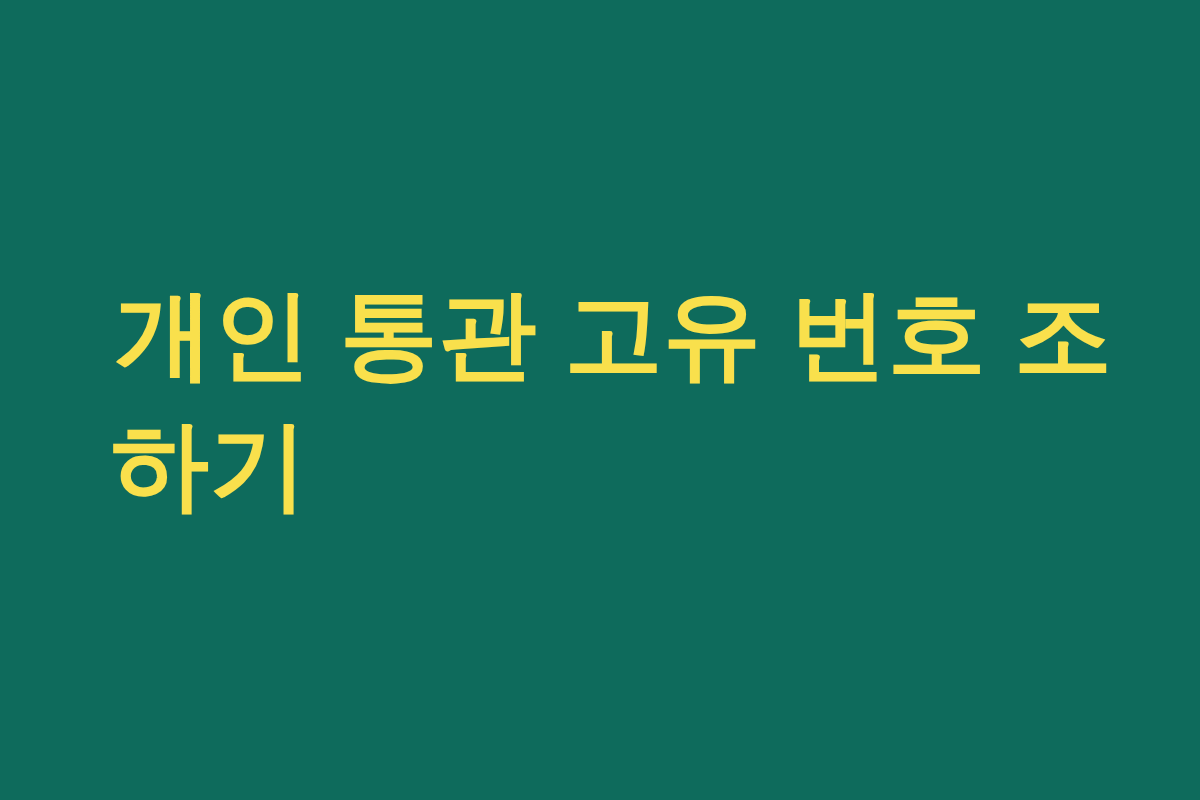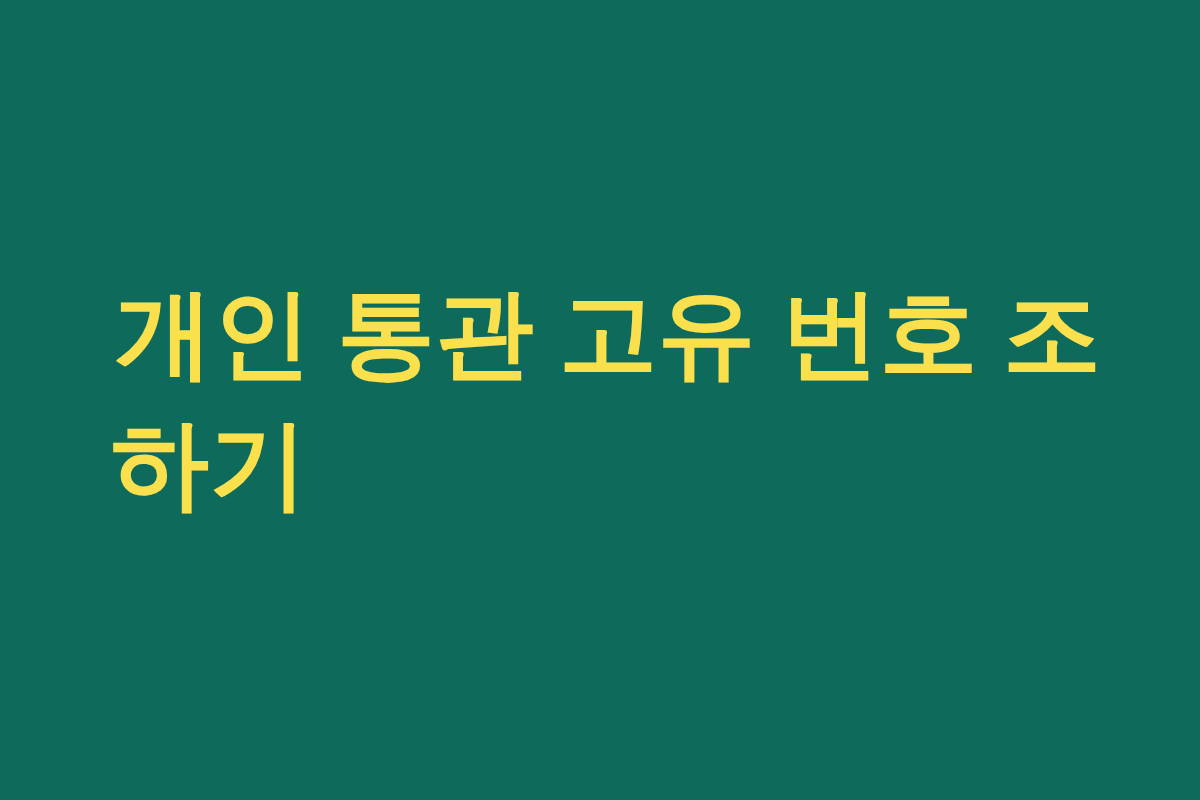--- a/index.html
+++ b/index.html
@@ -26,21 +26,21 @@
     justify-content: center;
     background-color: #0e6b5c;
   }
 
   #headline {
     width: 978px;
     margin: 12px;
     padding: 0;
     text-align: center;
     color: #f9e04c;
-    font-family: Liberation Serif, serif;
+    font-family: Liberation Sans, sans-serif;
     font-weight: 700;
     font-size: 98px;
     line-height: 131px;
     letter-spacing: 0.5px;
     word-break: keep-all;
     overflow-wrap: break-word;
     -webkit-font-smoothing: antialiased;
     text-rendering: optimizeLegibility;
   }
 

